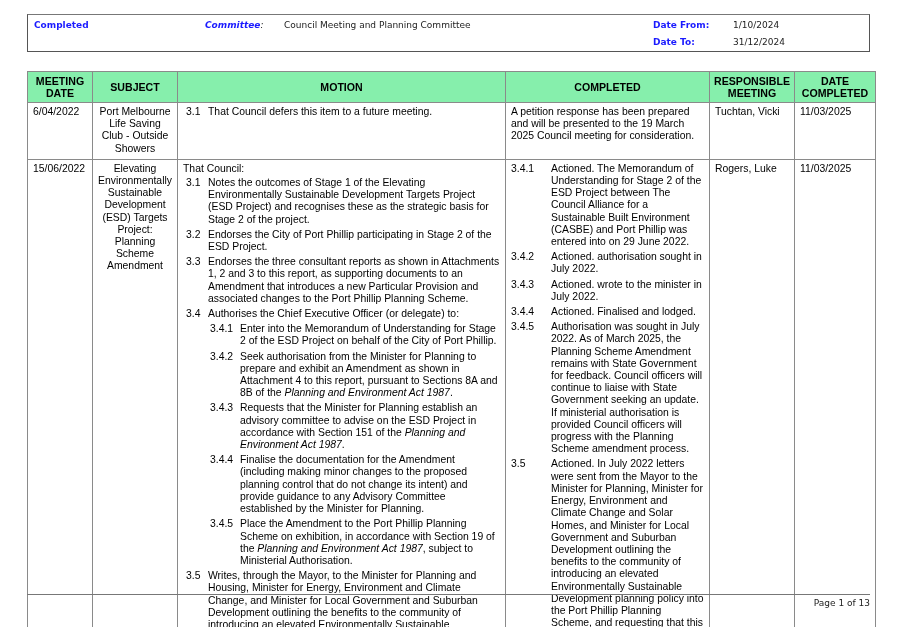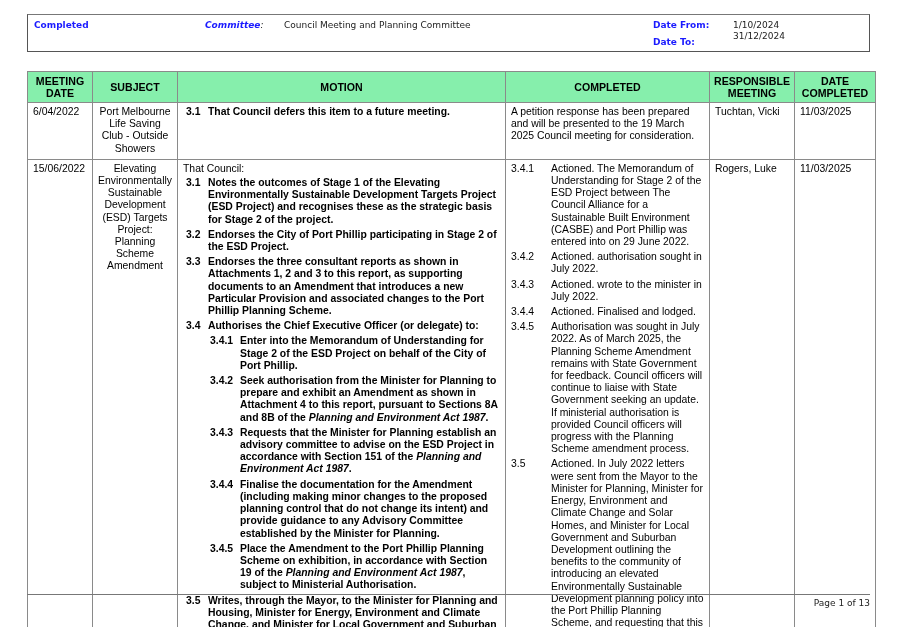--- a/index.html
+++ b/index.html
@@ -10,21 +10,21 @@
   table.main { position: absolute; left: 27px; top: 71px; border-collapse: collapse; font-size: 10.4px; line-height: 12.2px; }
   table.main th, table.main td { border: 1px solid #8a8a8a; vertical-align: top; }
   table.main th { background: #86efac; font-weight: bold; text-align: center; vertical-align: middle; font-size: 10.6px; line-height: 12px; padding: 2px 2px; height: 26px; }
   table.main td { padding: 3px 5px 4px 5px; }
   .c-date { width: 54px; }
   .c-subj { width: 74px; text-align: center; }
   .c-motion { width: 317px; }
   .c-comm { width: 193px; }
   .c-off { width: 74px; }
   .c-done { width: 70px; }
-  .item { display: flex; margin-bottom: 3px; font-weight: bold; }
+  .item { display: flex; margin-bottom: 3px; }
   .item .num { flex: 0 0 auto; width: 22px; }
   .item .txt { flex: 1; }
   .lvl1 { padding-left: 3px; }
   .lvl2 { padding-left: 27px; }
   .lvl2 .num { width: 30px; }
   .citem { display: flex; margin-bottom: 3px; }
   .citem .num { flex: 0 0 40px; }
   .citem .txt { flex: 1; }
   .footer-line { position: absolute; left: 27px; top: 594px; width: 843px; height: 1px; background: #777; }
   .page { position: absolute; right: 28px; top: 598px; font-family: "DejaVu Sans", sans-serif; font-size: 9px; color: #222; margin-left: 15px; }
@@ -33,21 +33,21 @@
 </head>
 <body>
 
 <div class="hdrbox">
   <span class="lbl" style="left:6px;top:5px;">Completed</span>
   <span class="lbl" style="left:177px;top:5px;font-style:italic;"><span>Committee</span><span style="color:#222;font-weight:normal">:</span></span>
   <span class="val" style="left:256px;top:5px;">Council Meeting and Planning Committee</span>
   <span class="lbl" style="left:625px;top:5px;">Date From:</span>
   <span class="val" style="left:705px;top:5px;">1/10/2024</span>
   <span class="lbl" style="left:625px;top:22px;">Date To:</span>
-  <span class="val" style="left:705px;top:16px;">31/12/2024</span>
+  <span class="val" style="left:705px;top:22px;">31/12/2024</span>
 </div>
 
 <table class="main">
   <thead>
     <tr>
       <th class="c-date">MEETING DATE</th>
       <th class="c-subj">SUBJECT</th>
       <th class="c-motion">MOTION</th>
       <th class="c-comm">COMPLETED</th>
       <th class="c-off">RESPONSIBLE MEETING</th>

